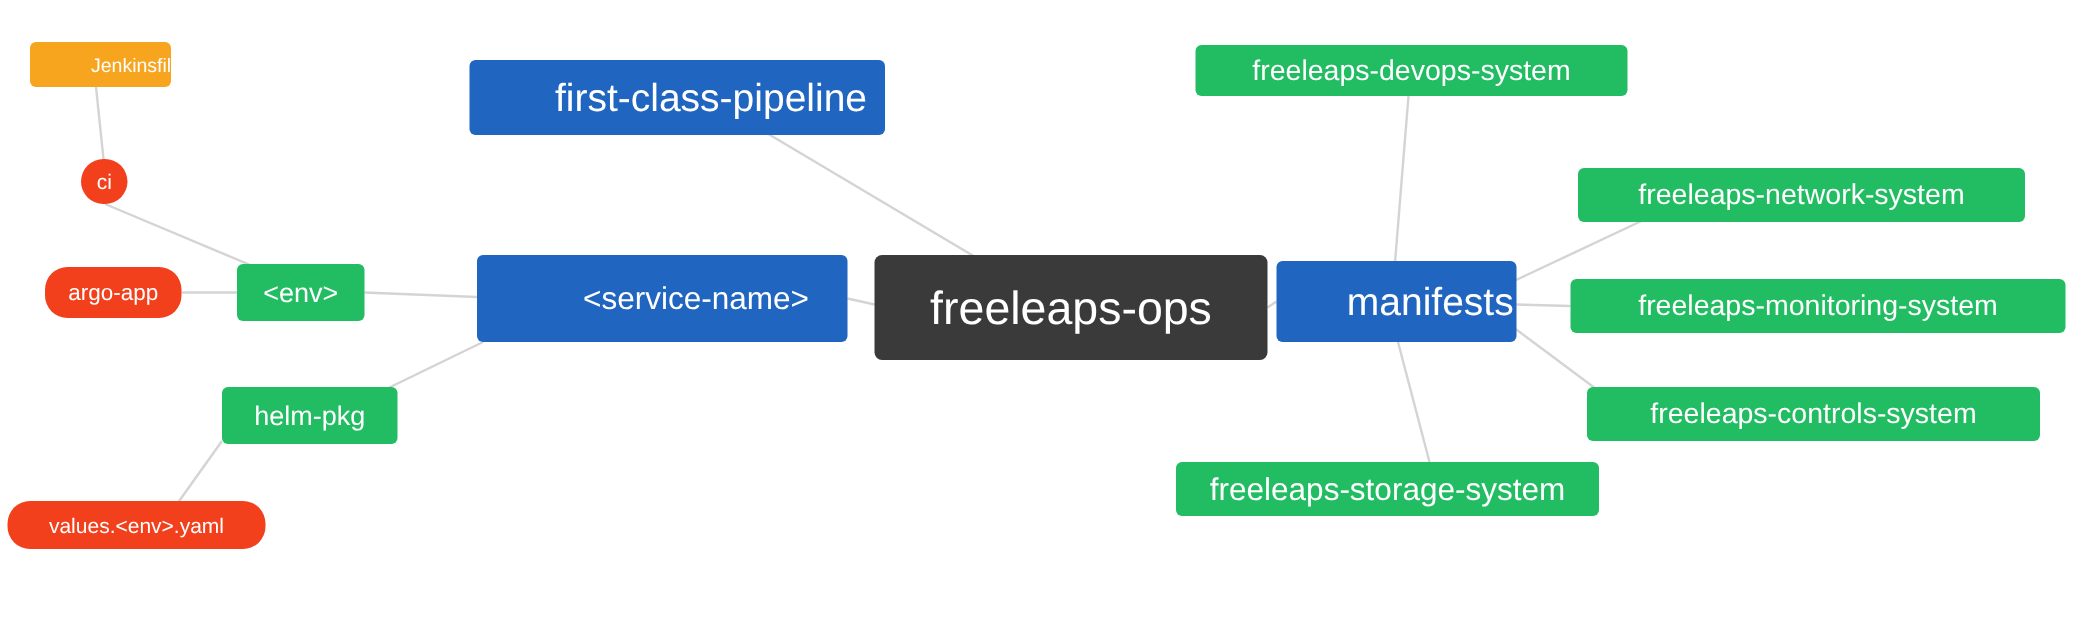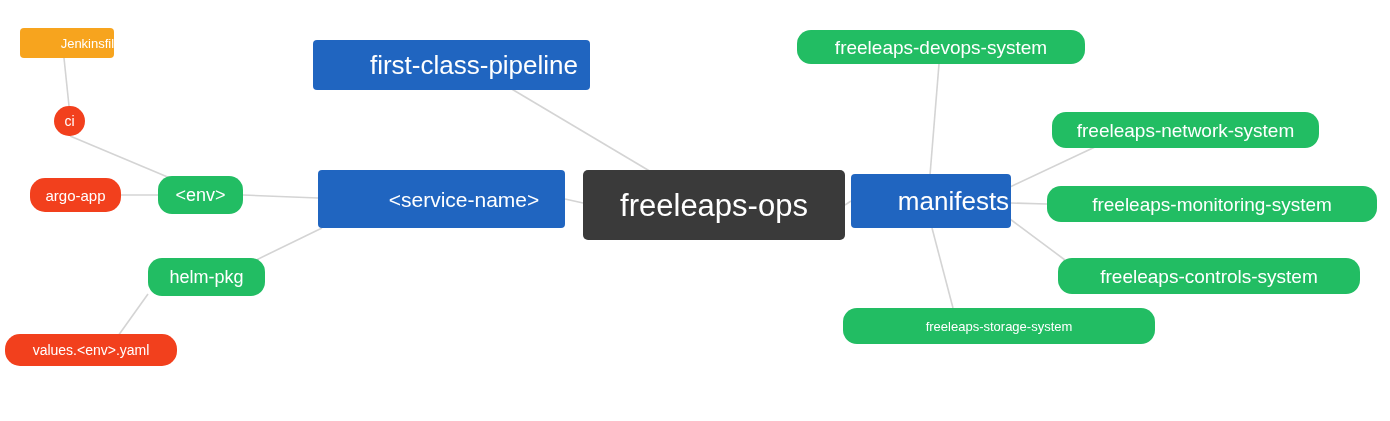--- a/index.html
+++ b/index.html
@@ -33,41 +33,41 @@
     align-items: center;
     justify-content: center;
     color: #ffffff;
     border-radius: 4px;
     white-space: nowrap;
     line-height: 1;
     box-sizing: border-box;
     cursor: default;
   }
   .blue  { background: var(--blue,  #2065c0); padding-left: 45px; }
-  .green { background: var(--green, #22bd63); border-radius: 14px; }
+  .green { background: var(--green, #22bd63); }
   .dark  { background: var(--dark,  #3a3a3a); border-radius: 5px; }
   .amber { background: var(--amber, #f7a41e); }
   .red   { background: var(--red,   #f2401d); border-radius: 15px; }
 
   
   .n-jenkinsfile        { left: 20px;   top: 28px;  width: 94px;  height: 30px; font-size: 13px; padding-left: 48px; }
   .n-ci                 { left: 54px;   top: 106px; width: 31px;  height: 30px; font-size: 14px; }
   .n-argo-app           { left: 30px;   top: 178px; width: 91px;  height: 34px; font-size: 15px; }
   .n-env                { left: 158px;  top: 176px; width: 85px;  height: 38px; font-size: 18px; }
   .n-helm-pkg           { left: 148px;  top: 258px; width: 117px; height: 38px; font-size: 18px; }
   .n-values-env-yaml    { left: 5px;    top: 334px; width: 172px; height: 32px; font-size: 14px; }
   .n-service-name       { left: 318px;  top: 170px; width: 247px; height: 58px; font-size: 21px; }
   .n-first-class        { left: 313px;  top: 40px;  width: 277px; height: 50px; font-size: 26px; }
   .n-freeleaps-ops      { left: 583px;  top: 170px; width: 262px; height: 70px; font-size: 31px; }
   .n-manifests          { left: 851px;  top: 174px; width: 160px; height: 54px; font-size: 26px; }
   .n-devops-system      { left: 797px;  top: 30px;  width: 288px; height: 34px; font-size: 19px; }
-  .n-network-system     { left: 1052px; top: 112px; width: 267px; height: 36px; font-size: 19px; }
+  .n-network-system     { left: 1052px; top: 112px; width: 298px; height: 36px; font-size: 19px; }
   .n-monitoring-system  { left: 1047px; top: 186px; width: 330px; height: 36px; font-size: 19px; }
   .n-controls-system    { left: 1058px; top: 258px; width: 302px; height: 36px; font-size: 19px; }
-  .n-storage-system     { left: 843px;  top: 308px; width: 312px; height: 36px; font-size: 13px; }
+  .n-storage-system     { left: 784px;  top: 308px; width: 282px; height: 36px; font-size: 21px; }
 </style>
 </head>
 <body>
 
 <div id="canvas">
 
   <svg id="edge-layer" viewBox="0 0 1390 421" xmlns="http://www.w3.org/2000/svg">
     <line x1="64" y1="58" x2="69" y2="106"></line>
     <line x1="70" y1="136" x2="170" y2="178"></line>
     <line x1="121" y1="195" x2="158" y2="195"></line>

